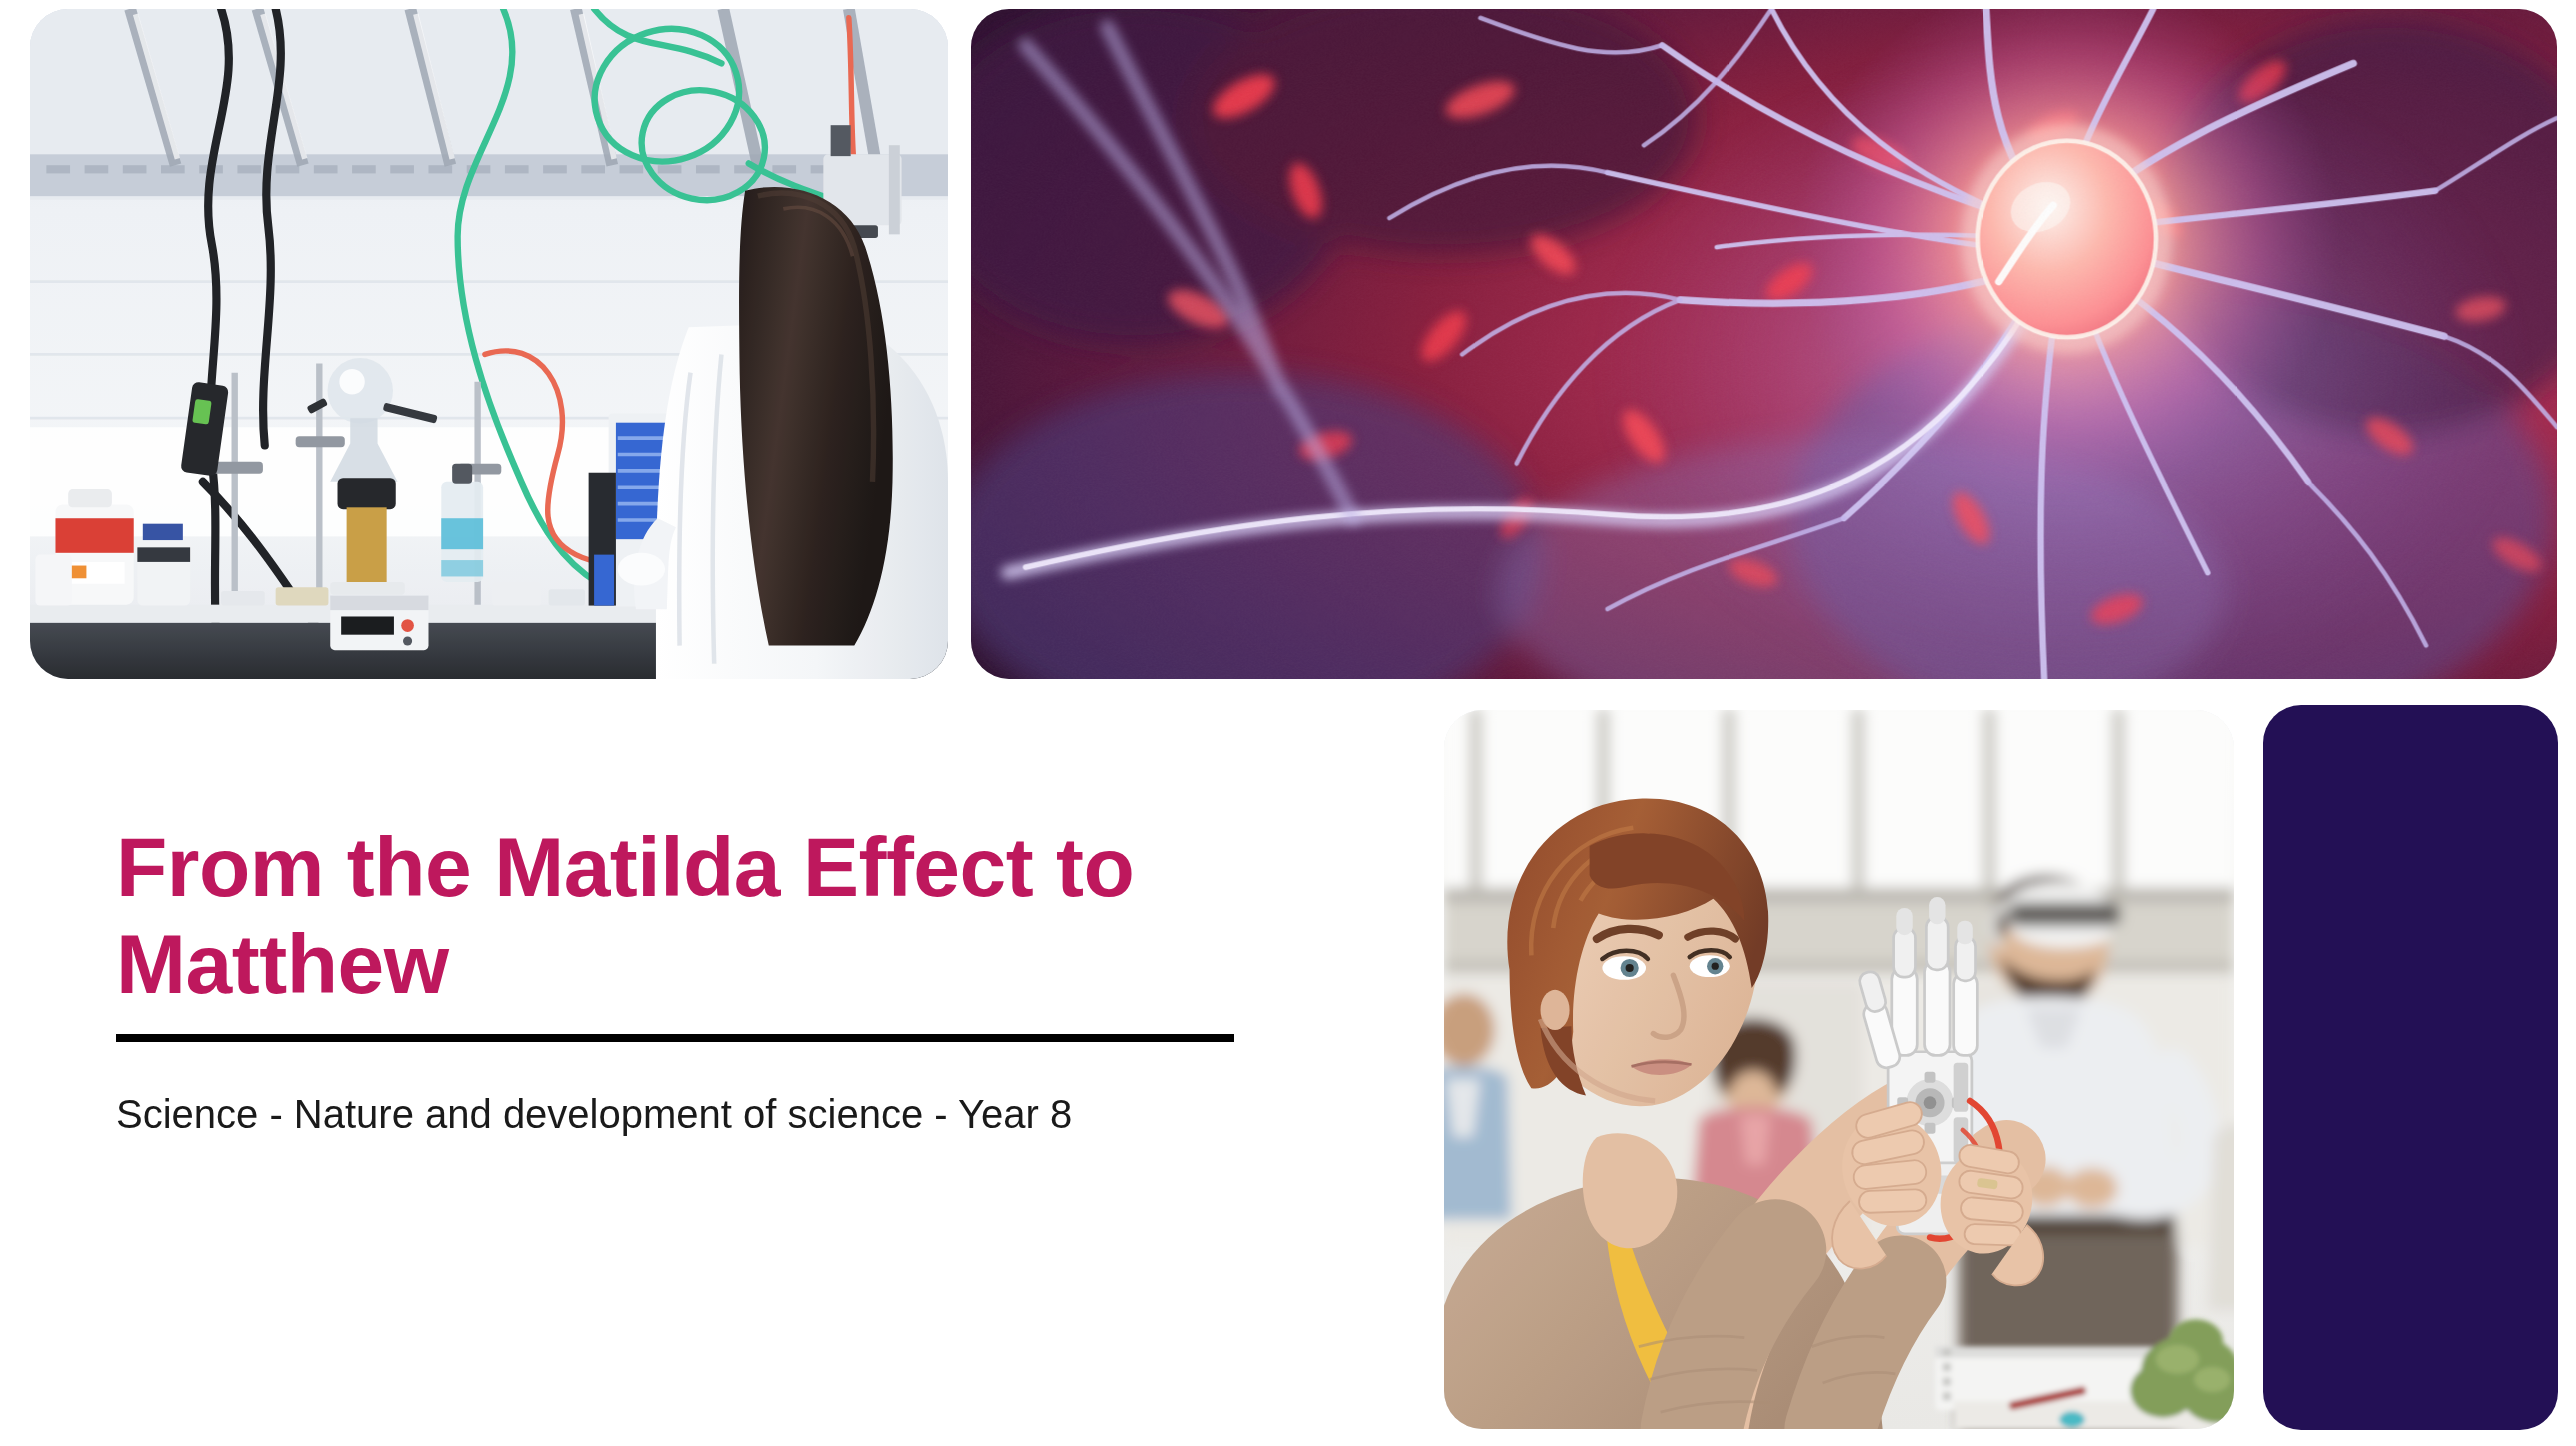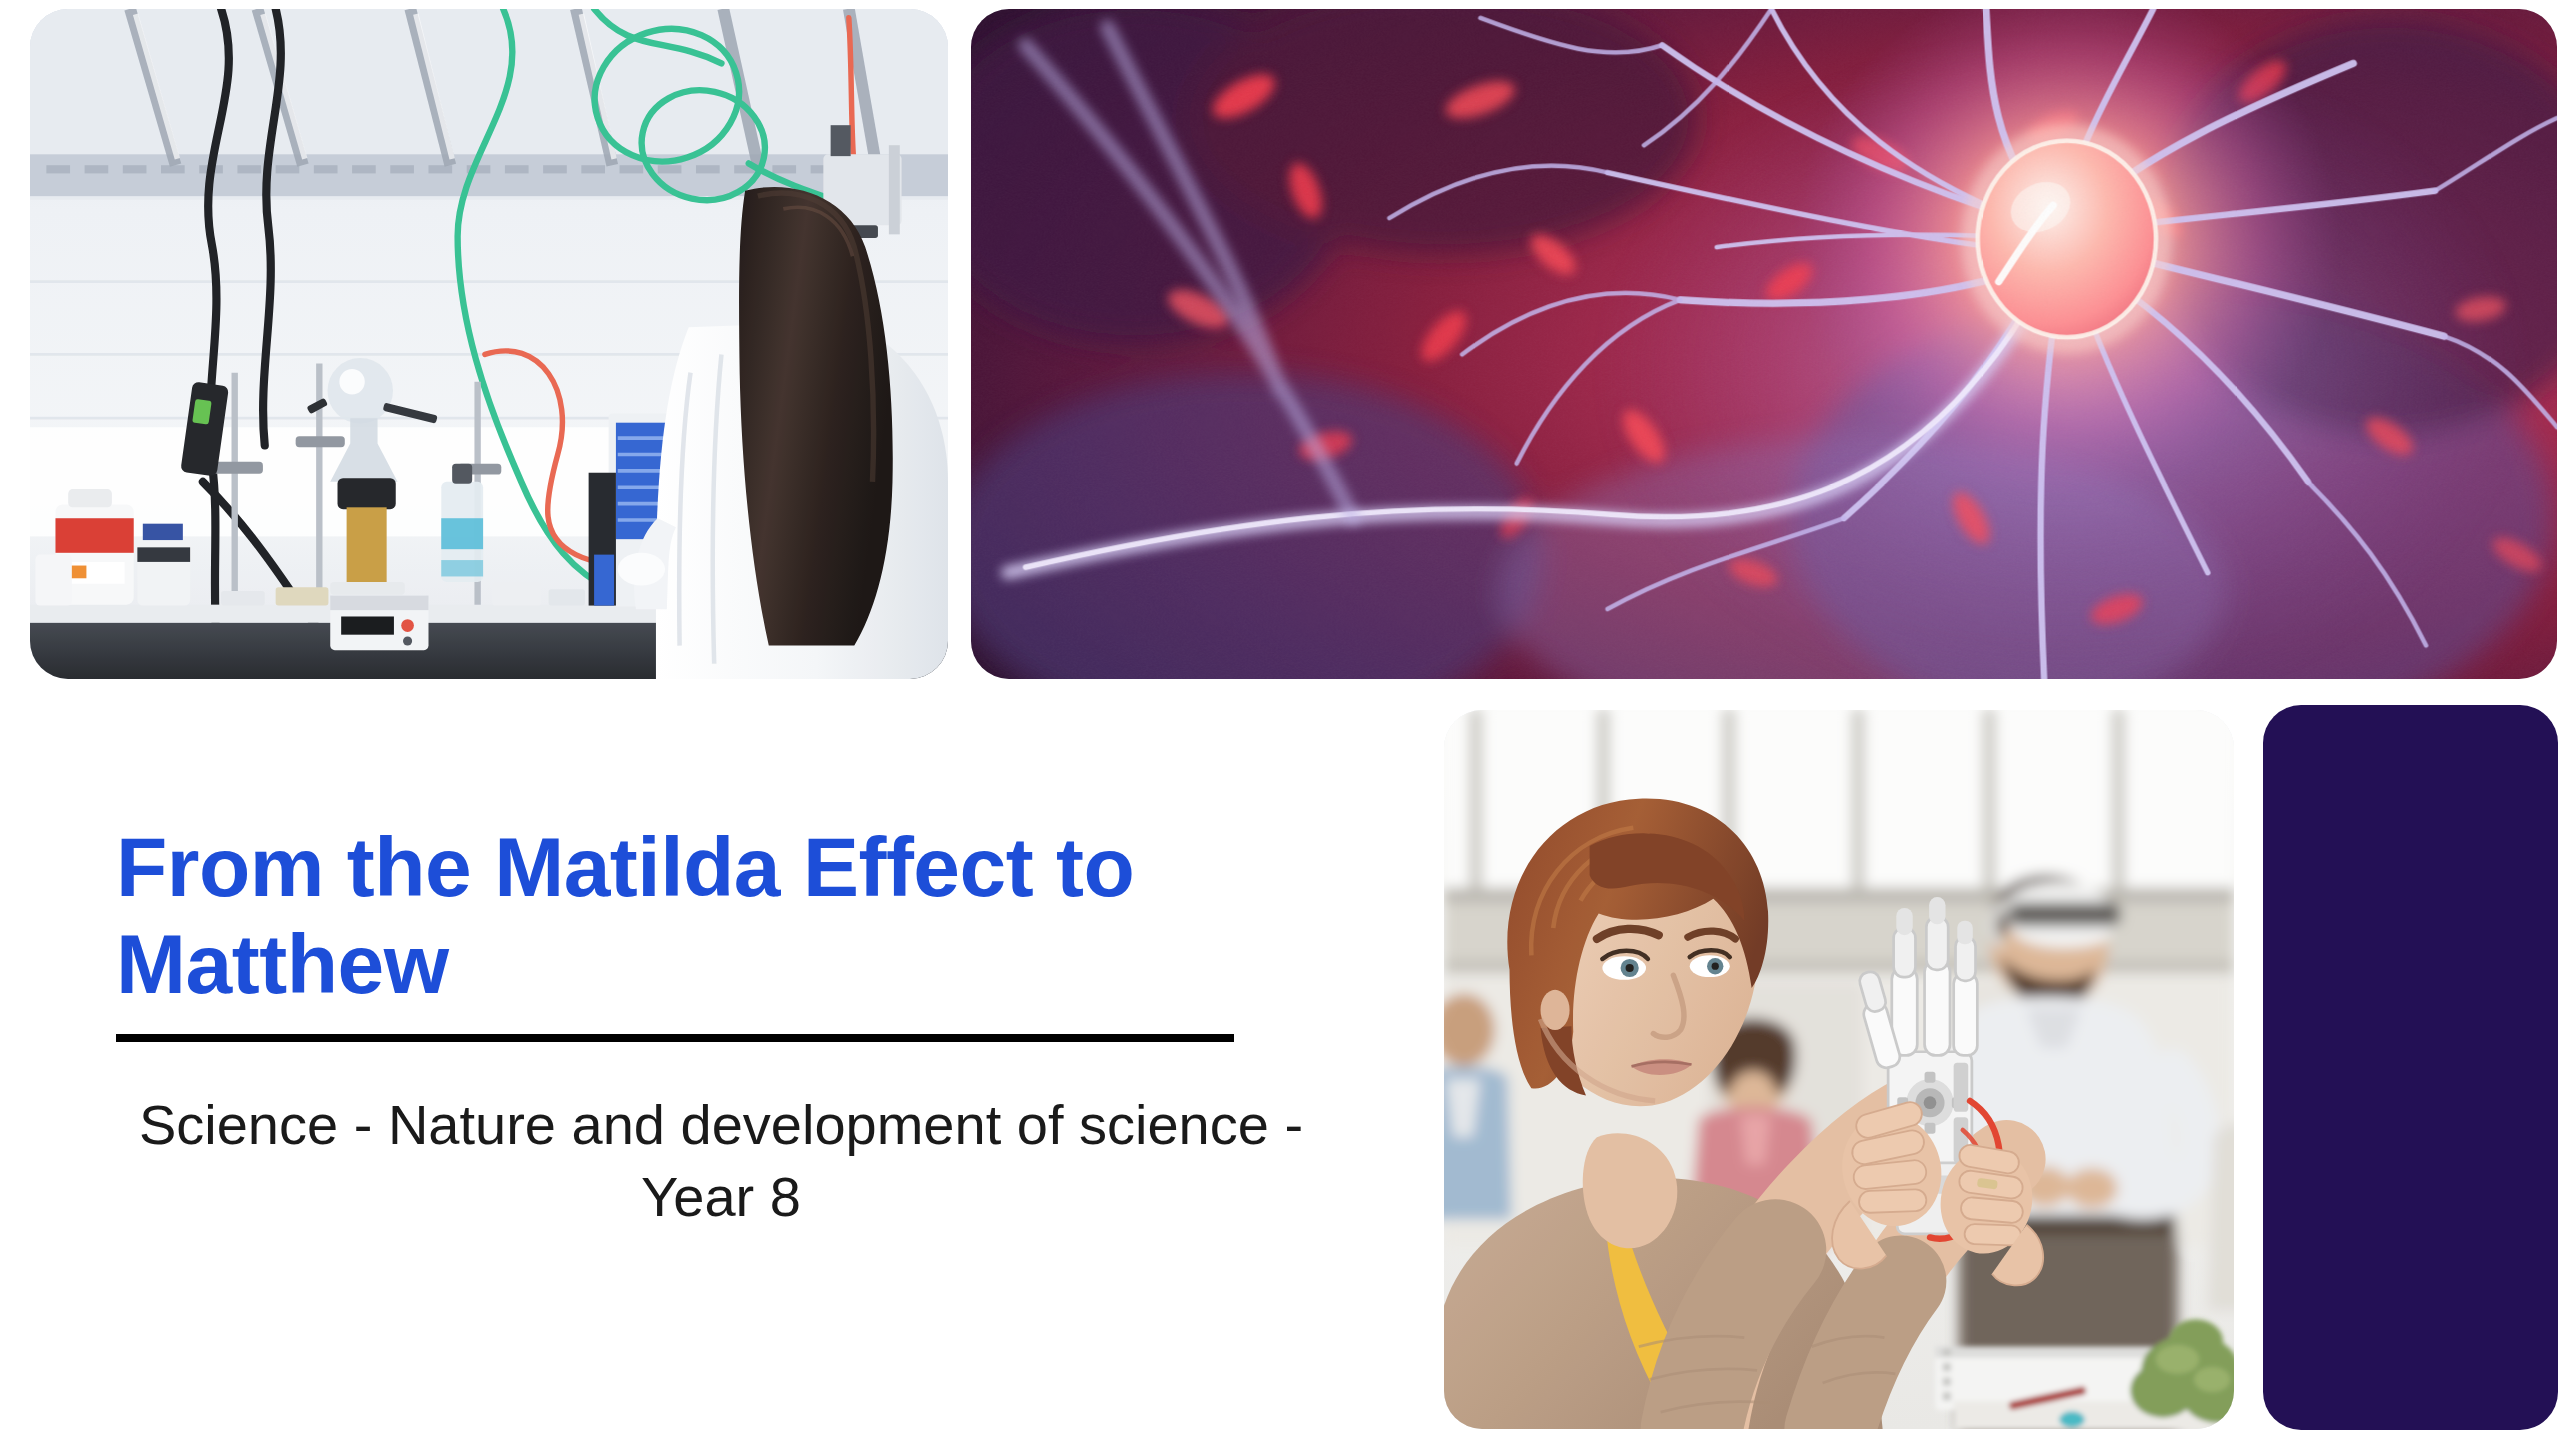--- a/index.html
+++ b/index.html
@@ -50,40 +50,39 @@
     position: absolute;
     left: 116px;
     top: 819px;
     width: 1273px;
   }
 
   #page-title {
     font-size: 84px;
     line-height: 1.16;
     font-weight: 700;
-    color: #1d4ed8;
+    color: #be185d;
     letter-spacing: -0.5px;
     max-width: 1210px;
   }
 
   #title-divider {
     margin-top: 20px;
     width: 1118px;
     height: 8.2px;
     background: #000000;
   }
 
   #page-subtitle {
     margin-top: 47px;
-    font-size: 56px;
+    font-size: 40px;
     line-height: 1.28;
     font-weight: 400;
     color: #1a1a1a;
     max-width: 1210px;
-    text-align: center;
   }
 </style>
 </head>
 <body>
 
 <div class="slide">
 
   <div class="card" id="lab-photo">
     <svg viewBox="0 0 1009 737" preserveAspectRatio="xMidYMid slice">
       <defs>

